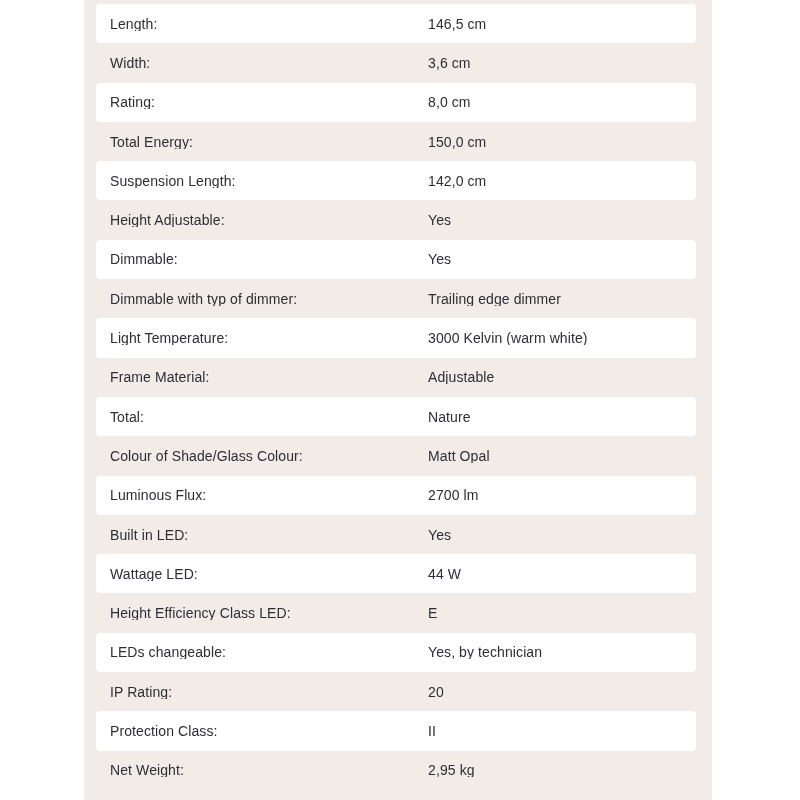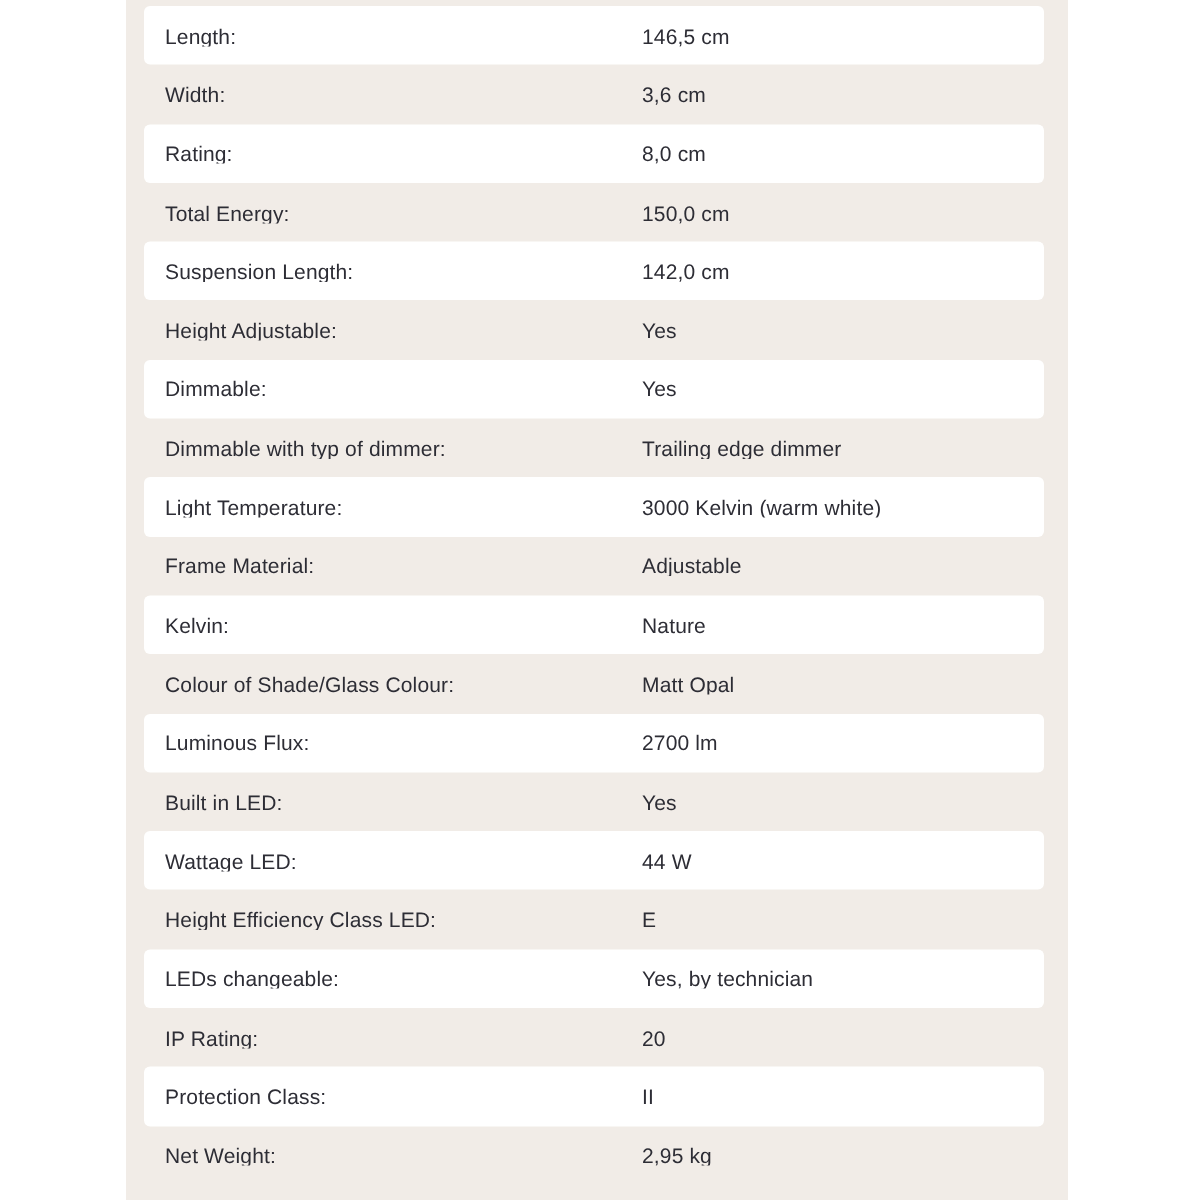--- a/index.html
+++ b/index.html
@@ -100,21 +100,21 @@
     <span class="spec-label">Light Temperature:</span>
     <span class="spec-value">3000 Kelvin (warm white)</span>
   </div>
 
   <div class="row">
     <span class="spec-label">Frame Material:</span>
     <span class="spec-value">Adjustable</span>
   </div>
 
   <div class="row white">
-    <span class="spec-label">Kelvin:</span>
+    <span class="spec-label">Total:</span>
     <span class="spec-value">Nature</span>
   </div>
 
   <div class="row">
     <span class="spec-label">Colour of Shade/Glass Colour:</span>
     <span class="spec-value">Matt Opal</span>
   </div>
 
   <div class="row white">
     <span class="spec-label">Luminous Flux:</span>

